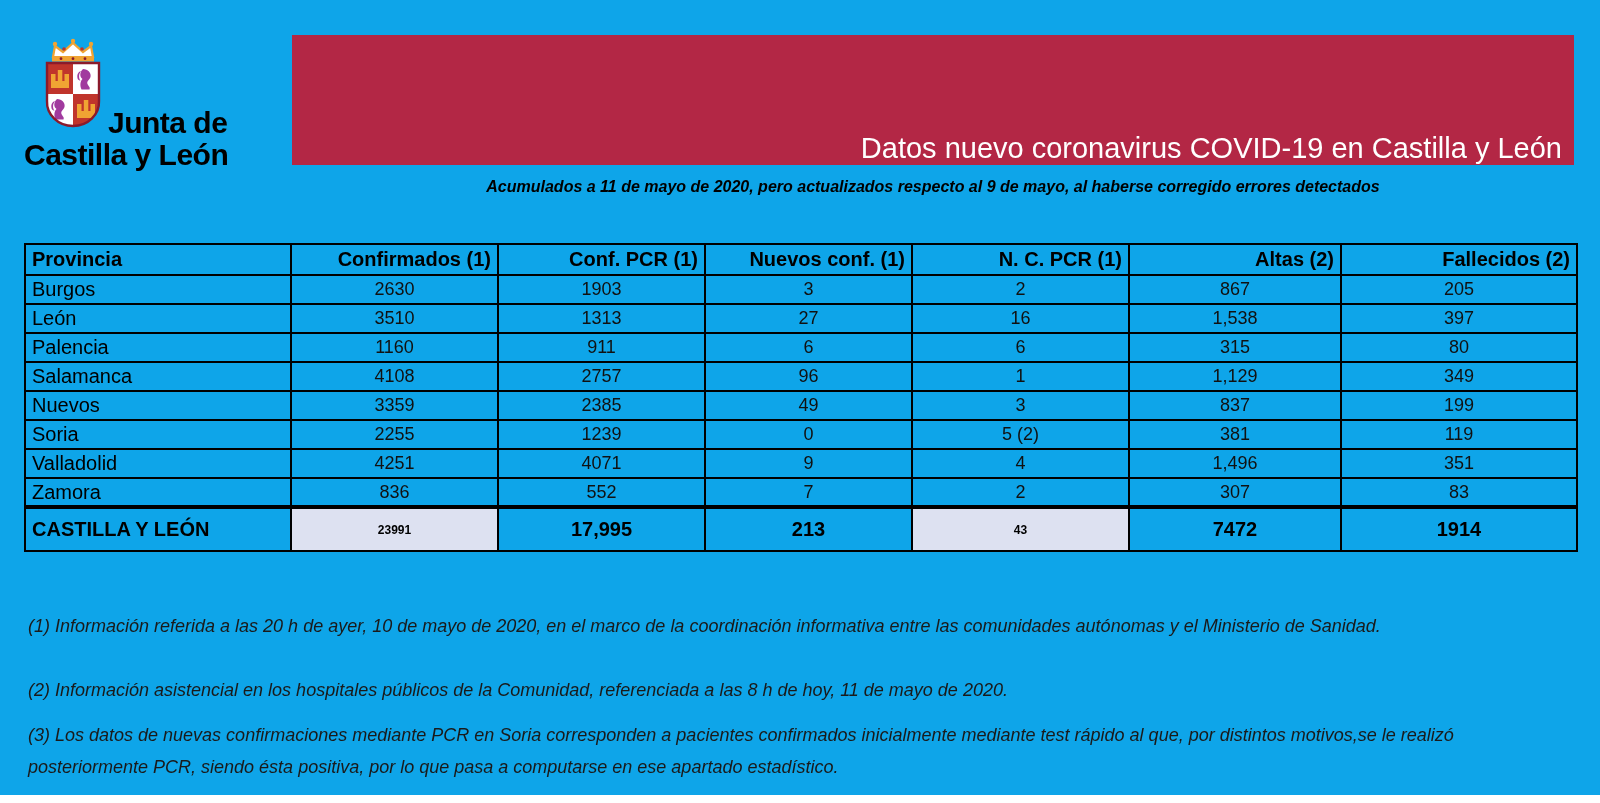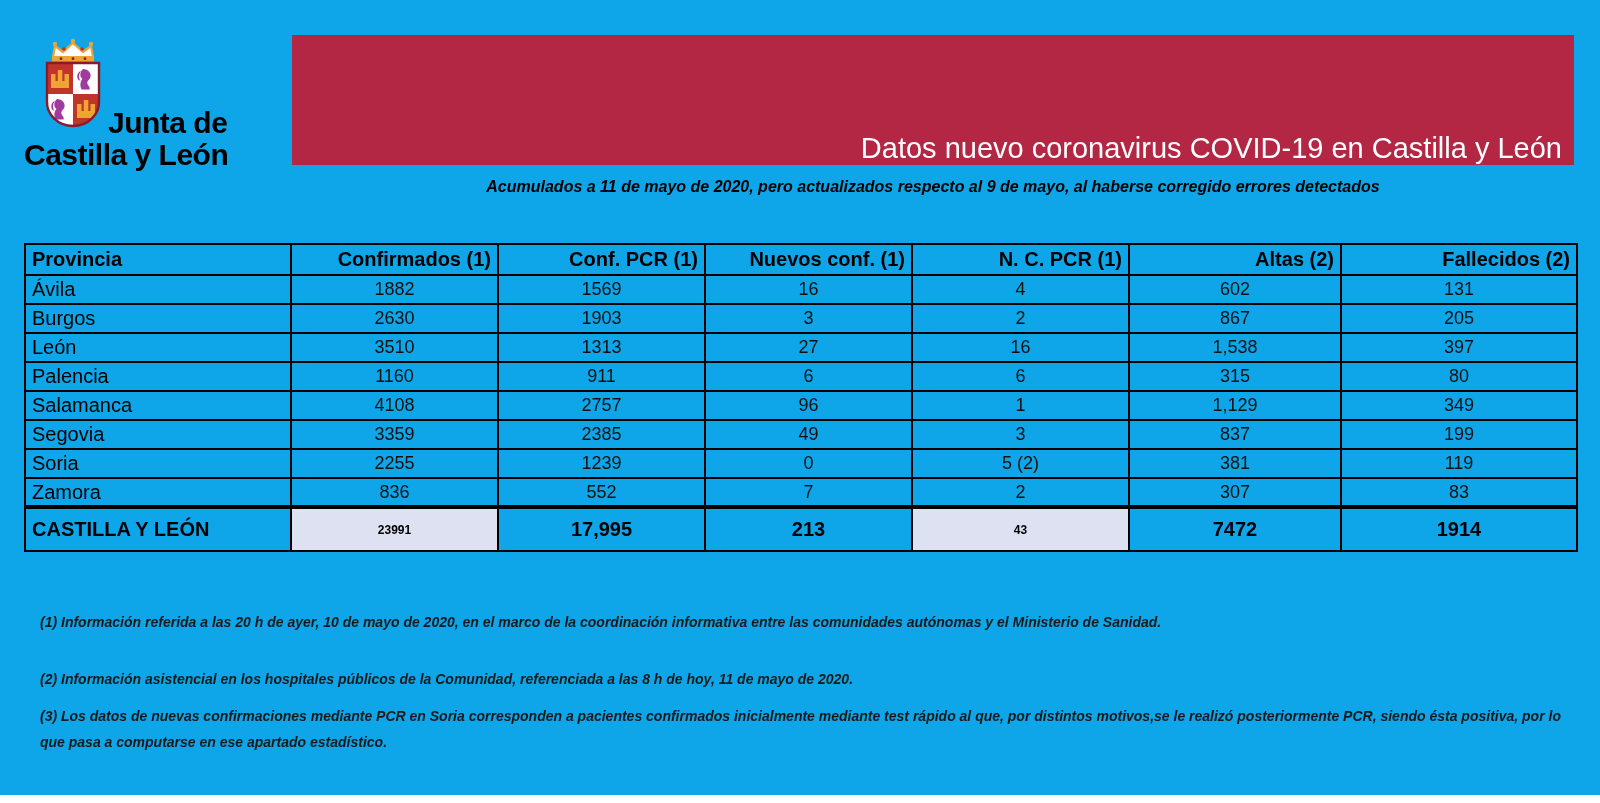--- a/index.html
+++ b/index.html
@@ -50,22 +50,22 @@
   table.data th.left { text-align:left; }
   table.data td { height:29px; font-size:18px; text-align:center; color:#111; }
   table.data td.left { text-align:left; font-size:20px; color:#000; }
   table.data tr.total td {
     border-top:4px solid #000; height:44px; font-weight:bold; font-size:20px; color:#000;
   }
   table.data tr.total td.hl { font-size:12px; }
 
   
   .footnotes {
-    position:absolute; left:40px; top:610px; width:1532px;
-    font-size:14px; font-style:italic; color:#1a1a1a;font-weight:bold;
+    position:absolute; left:28px; top:610px; width:1532px;
+    font-size:18px; font-style:italic; color:#1a1a1a;
   }
   .footnotes p { margin:0; line-height:1.8; }
   .footnotes p.fn2 { margin-top:32px; }
   .footnotes p.fn3 { margin-top:12px; }
 </style>
 </head>
 <body>
 
 <div class="page">
 
@@ -140,29 +140,20 @@
             <th>Confirmados (1)</th>
             <th>Conf. PCR (1)</th>
             <th>Nuevos conf. (1)</th>
             <th>N. C. PCR (1)</th>
             <th>Altas (2)</th>
             <th>Fallecidos (2)</th>
           </tr>
       </thead>
       <tbody>
           <tr>
-            <td class="left">Ávila</td>
-            <td>1882</td>
-            <td>1569</td>
-            <td>16</td>
-            <td>4</td>
-            <td>602</td>
-            <td>131</td>
-          </tr>
-          <tr>
             <td class="left">Burgos</td>
             <td>2630</td>
             <td>1903</td>
             <td>3</td>
             <td>2</td>
             <td>867</td>
             <td>205</td>
           </tr>
           <tr>
             <td class="left">León</td>
@@ -185,36 +176,45 @@
           <tr>
             <td class="left">Salamanca</td>
             <td>4108</td>
             <td>2757</td>
             <td>96</td>
             <td>1</td>
             <td>1,129</td>
             <td>349</td>
           </tr>
           <tr>
-            <td class="left">Segovia</td>
+            <td class="left">Nuevos</td>
             <td>3359</td>
             <td>2385</td>
             <td>49</td>
             <td>3</td>
             <td>837</td>
             <td>199</td>
           </tr>
           <tr>
             <td class="left">Soria</td>
             <td>2255</td>
             <td>1239</td>
             <td>0</td>
             <td>5 (2)</td>
             <td>381</td>
             <td>119</td>
+          </tr>
+          <tr>
+            <td class="left">Valladolid</td>
+            <td>4251</td>
+            <td>4071</td>
+            <td>9</td>
+            <td>4</td>
+            <td>1,496</td>
+            <td>351</td>
           </tr>
           <tr>
             <td class="left">Zamora</td>
             <td>836</td>
             <td>552</td>
             <td>7</td>
             <td>2</td>
             <td>307</td>
             <td>83</td>
           </tr>

